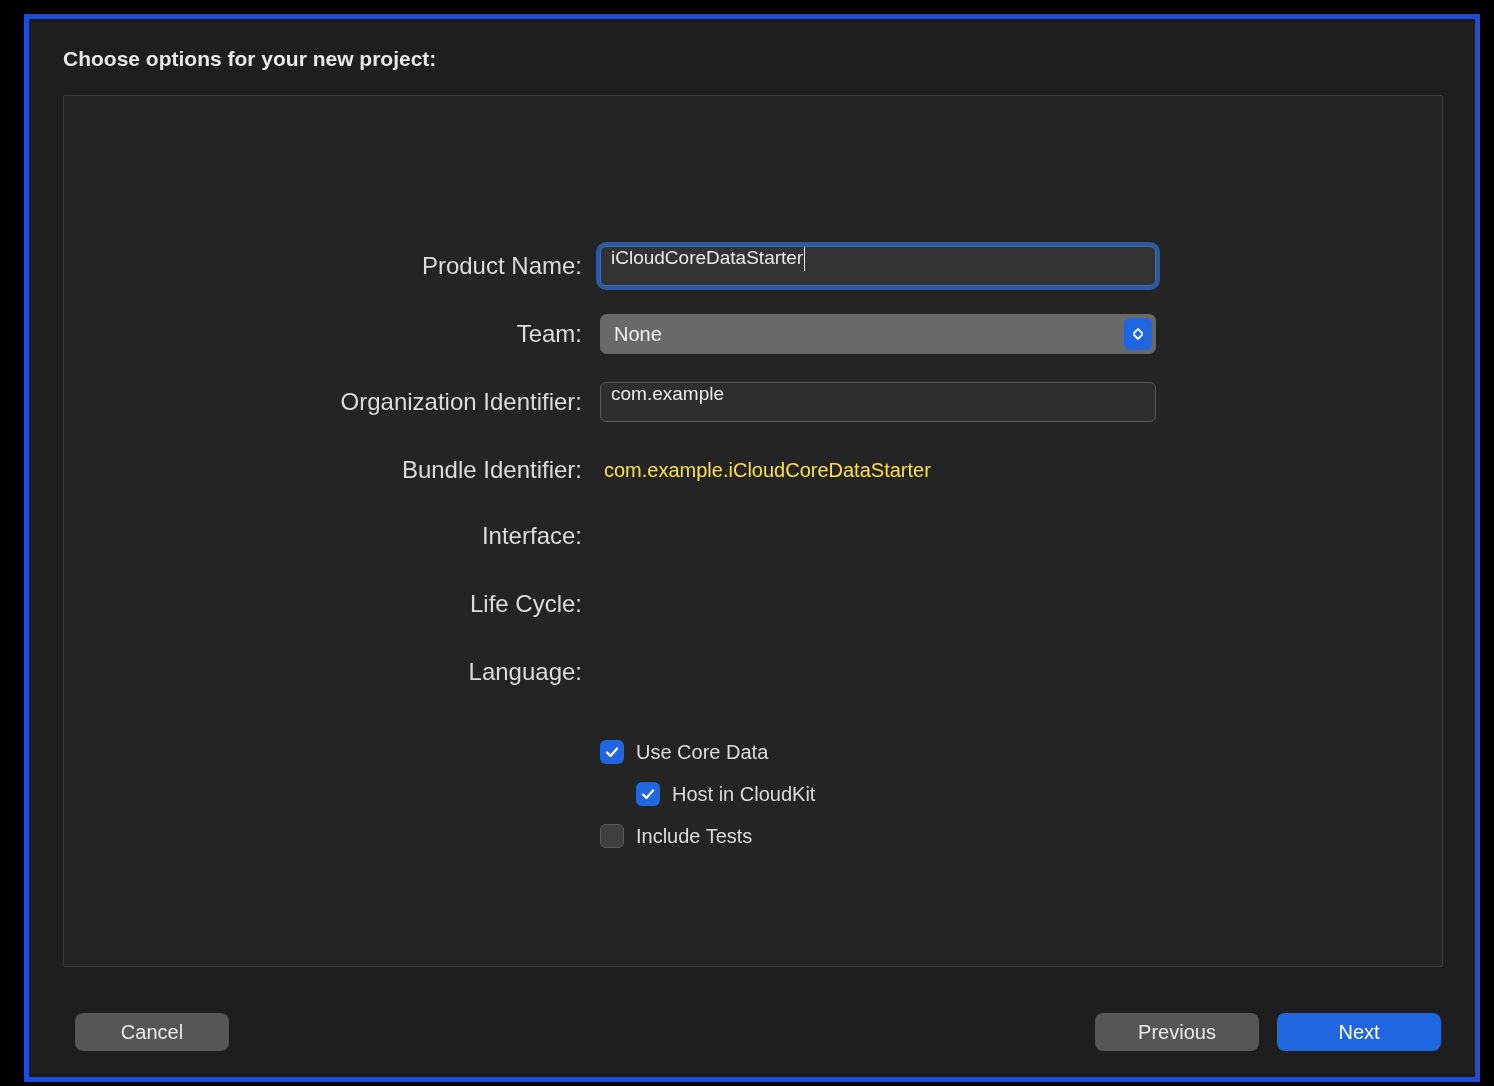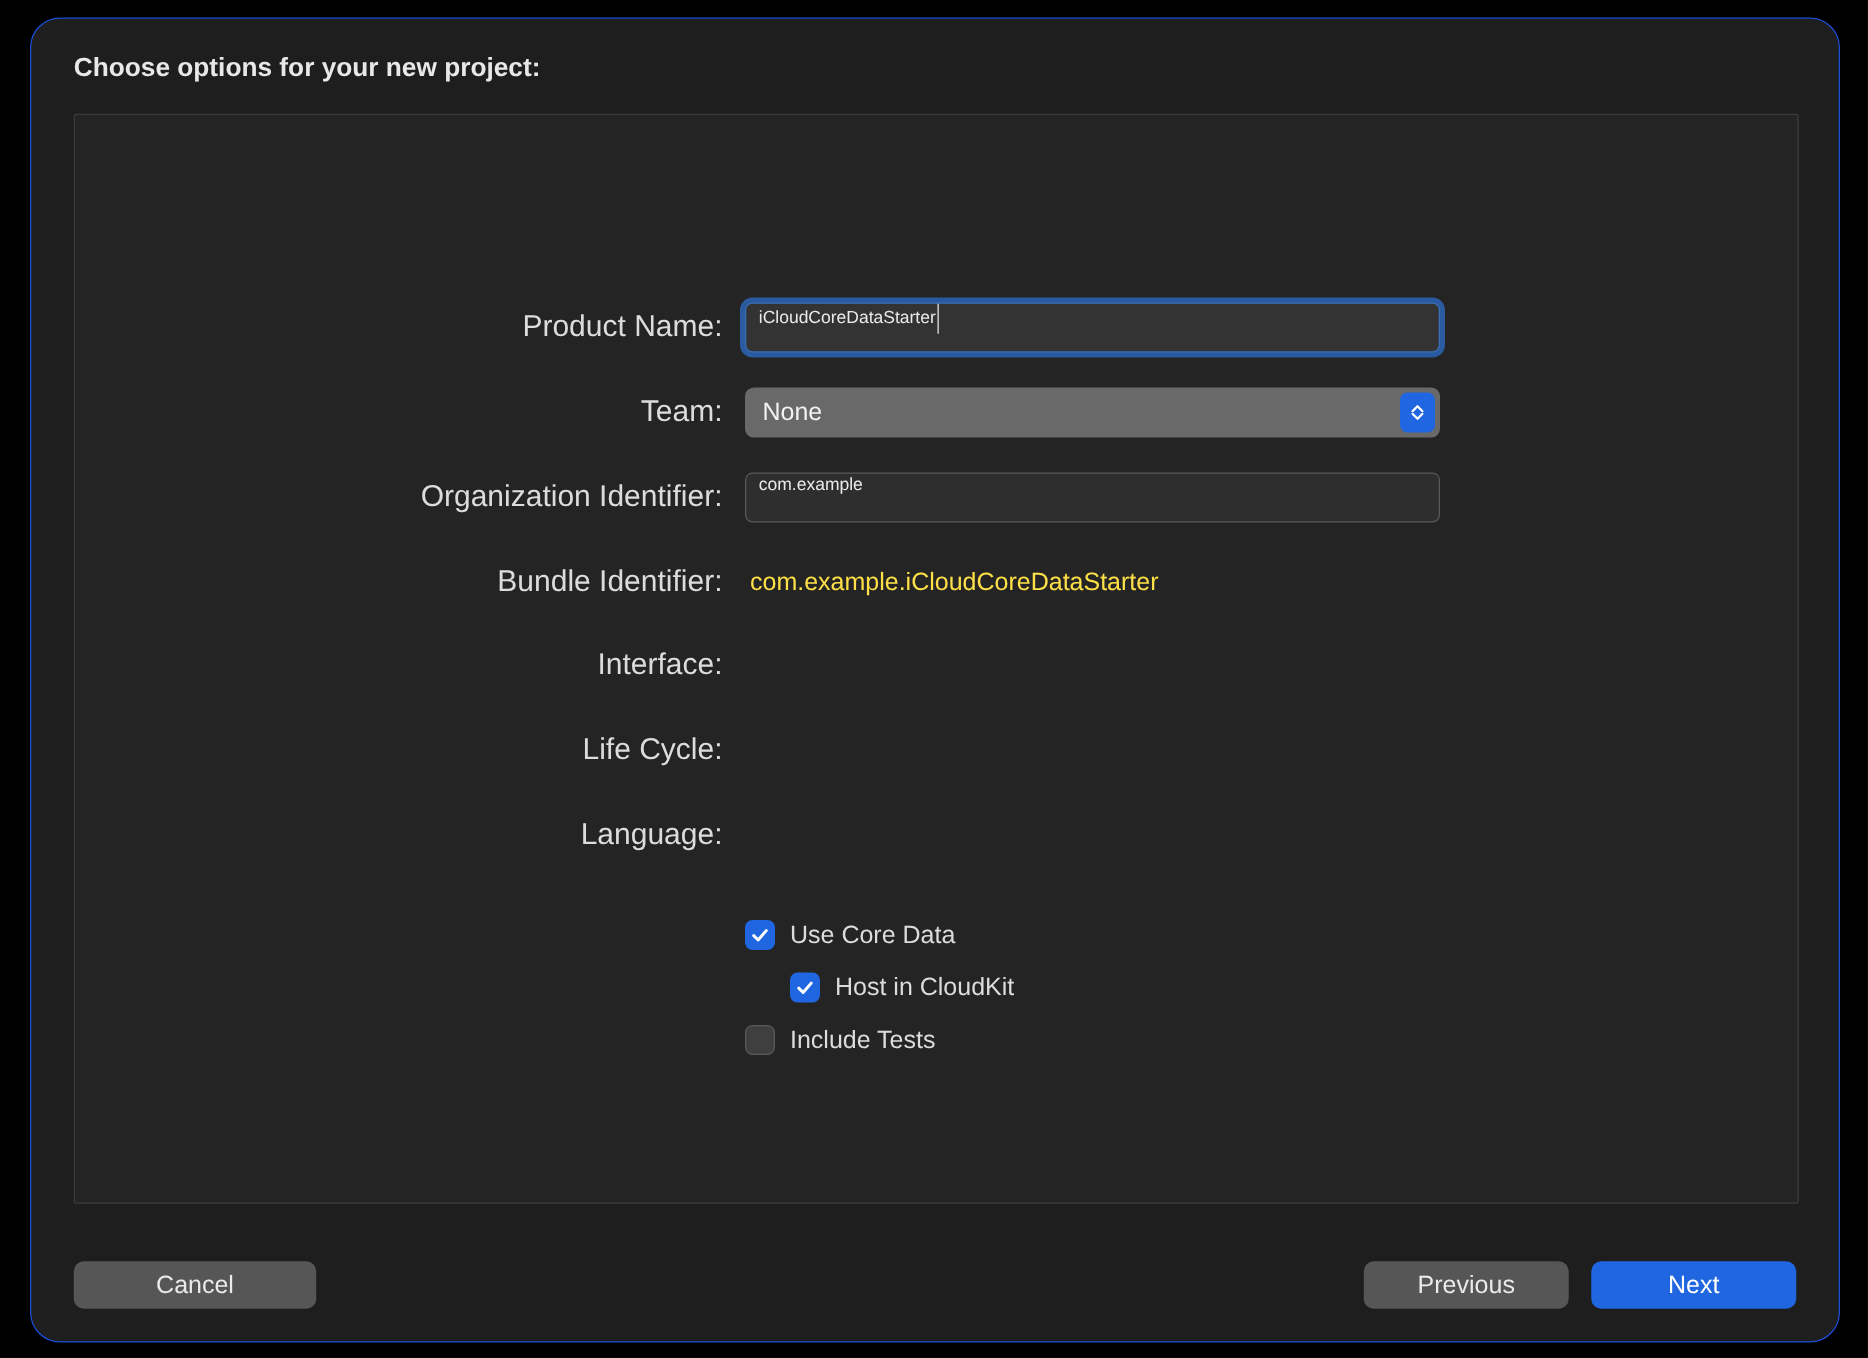--- a/index.html
+++ b/index.html
@@ -11,22 +11,22 @@
     font-family: -apple-system, "Helvetica Neue", Arial, sans-serif;
     -webkit-font-smoothing: antialiased;
   }
   .sheet {
     position: absolute;
     left: 24px;
     top: 14px;
     width: 1446px;
     height: 1058px;
     background: #1e1e1e;
-    border: 1px solid #1d4ed8;
-    border-radius: 24px;
+    border: 5px solid #1d4ed8;
+    border-radius: 0;
     box-shadow: 0 0 0 1px rgba(0,0,0,0.4);
   }
   .sheet-title {
     position: absolute;
     left: 34px;
     top: 28px;
     font-size: 21px;
     font-weight: 600;
     color: #e8e8e8;
   }
@@ -65,21 +65,21 @@
     width: 560px;
     position: relative;
   }
   .text-input {
     width: 556px;
     height: 40px;
     background: #2e2e2e;
     border: 1px solid #5a5a5a;
     border-radius: 6px;
     padding: 0 10px;
-    font-size: 14px;
+    font-size: 19px;
     color: #eaeaea;
     box-sizing: border-box;
   }
   .text-input.focused {
     background: #333333;
     outline: none;
     border: 1px solid #3a6fb5;
     box-shadow: 0 0 0 4px #2a5aa0;
   }
   .caret {
@@ -174,21 +174,21 @@
     user-select: none;
   }
   .btn-secondary {
     background: #565656;
     color: #eaeaea;
   }
   .btn-primary {
     background: #1f66e0;
     color: #ffffff;
   }
-  .btn-cancel { position: absolute; left: 0; width: 194px; }
+  .btn-cancel { position: absolute; left: 12px; width: 154px; }
   .btn-prev  { position: absolute; right: 182px; width: 164px; }
   .btn-next  { position: absolute; right: 0; width: 164px; }
   .cb-gap-top { height: 18px; }
 </style>
 </head>
 <body>
 
 <div class="sheet">
 
   <div class="sheet-title">Choose options for your new project:</div>

